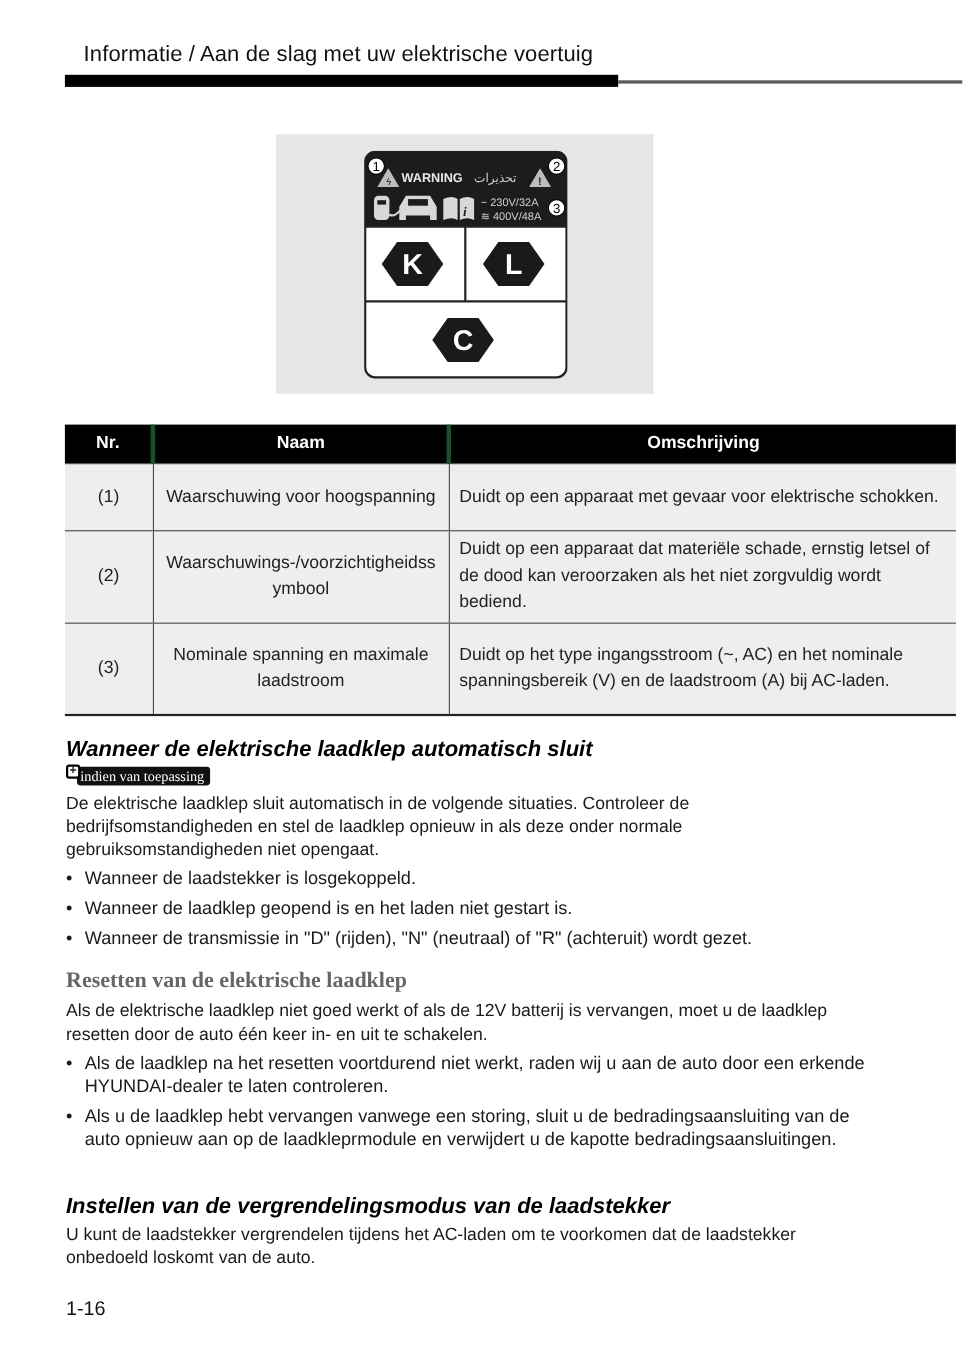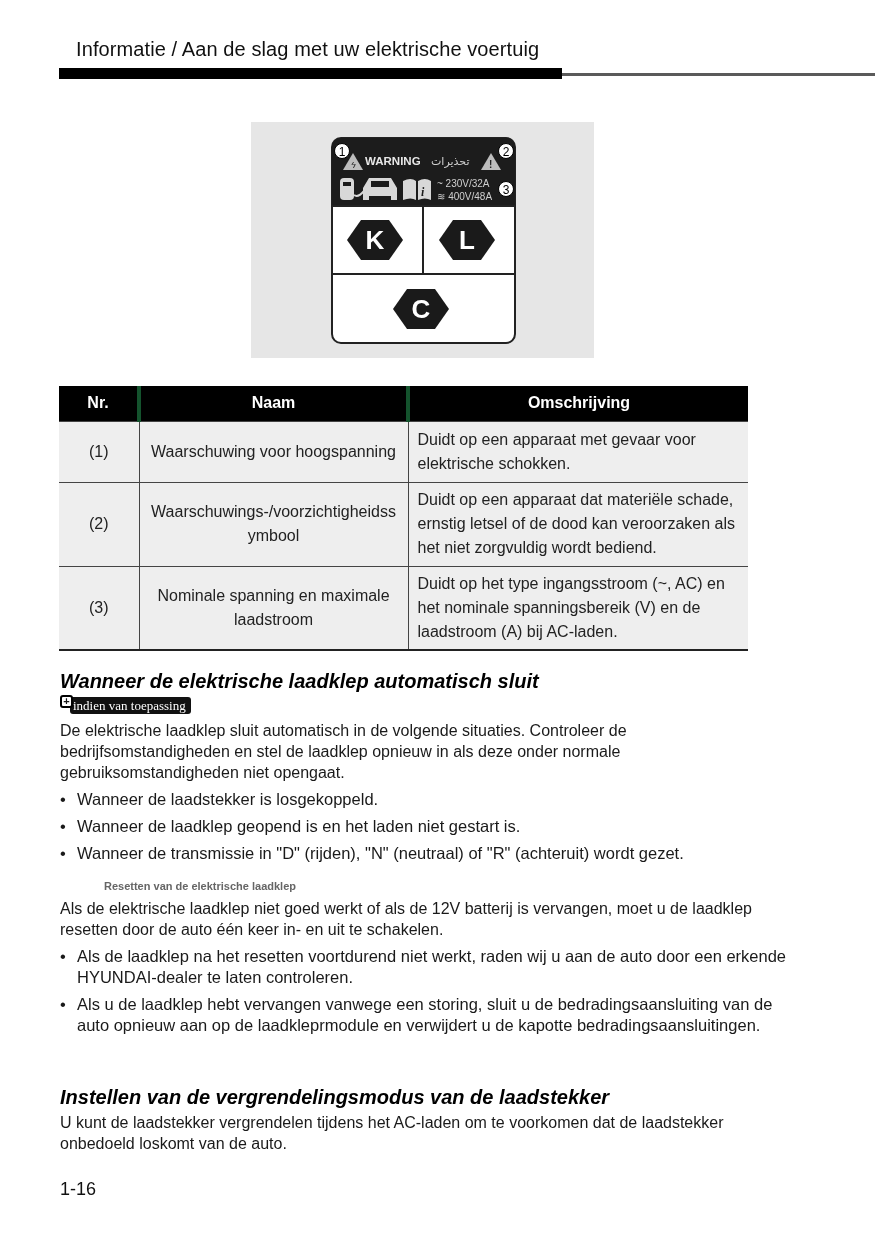--- a/index.html
+++ b/index.html
@@ -6,42 +6,42 @@
   html, body { width: 875px; height: 1241px; background: #ffffff; }
   body { position: relative; font-family: "Liberation Sans", "DejaVu Sans", sans-serif; color: #1a1a1a; overflow: hidden; }
 
   .header-title { position: absolute; left: 60px; top: 38px; font-size: 20px; color: #111; letter-spacing: 0.1px; margin-left: 16px; }
   .header-bar-thick { position: absolute; left: 59px; top: 68px; width: 503px; height: 11px; background: #000; }
   .header-bar-thin { position: absolute; left: 562px; top: 73px; width: 313px; height: 3px; background: #5a5a5a; }
 
   .figure { position: absolute; left: 251px; top: 122px; width: 343px; height: 236px; background: #e6e6e6; }
   .label-svg { position: absolute; left: 80px; top: 15px; }
 
-  table.spec { position: absolute; left: 59px; top: 386px; width: 689px; border-collapse: collapse; font-size: 16px; }
+  table.spec { position: absolute; left: 59px; top: 386px; width: 810px; border-collapse: collapse; font-size: 16px; }
   table.spec th { background: #000; color: #fff; font-weight: bold; height: 35px; text-align: center; border-left: 4px solid #14532d; font-size: 16px; }
   table.spec th:first-child { border-left: none; }
   table.spec td { background: #eeeeee; border-top: 1px solid #444; vertical-align: middle; line-height: 24px; color: #222; }
   table.spec tr:last-child td { border-bottom: 2px solid #222; }
   table.spec td.nr { width: 80px; text-align: center; border-right: 1.5px solid #444; }
   table.spec td.naam { width: 269px; text-align: center; border-right: 1.5px solid #444; padding: 0 10px; }
   table.spec td.oms { padding: 4px 8px 4px 9px; }
   tr.r1 td { height: 61px; }
   tr.r2 td { height: 84px; }
   tr.r3 td { height: 84px; }
 
   .section { position: absolute; left: 60px; width: 730px; }
   .h2 { font-size: 20px; font-weight: bold; font-style: italic; color: #000; }
   .badge { display: inline-flex; align-items: center; margin-top: 4px; }
   .badge-plus { width: 13px; height: 13px; border: 2px solid #000; border-radius: 3px; background: #fff; font-size: 11px; font-weight: bold; line-height: 8px; text-align: center; position: relative; top: -4px; z-index: 2; }
   .badge-text { background: #111; color: #fff; font-size: 13px; padding: 1px 5px 1px 3px; border-radius: 3px; margin-left: -3px; line-height: 15px; font-family: Liberation Serif, serif; }
   .p { font-size: 16px; line-height: 21px; color: #1a1a1a; }
   ul.bullets { list-style: none; }
   ul.bullets li { position: relative; padding-left: 17px; font-size: 16.5px; line-height: 21px; }
   ul.bullets li::before { content: "•"; position: absolute; left: 0; top: 0; }
-  .h3 { font-family: Liberation Sans, sans-serif; font-weight: bold; font-size: 11px; color: #666; margin-left: 44px; }
+  .h3 { font-family: Liberation Serif, serif; font-weight: bold; font-size: 20px; color: #666; }
   .page-num { position: absolute; left: 60px; top: 1179px; font-size: 18px; color: #111; }
 </style>
 </head>
 <body>
 
 <div>
   <div class="header-title">Informatie / Aan de slag met uw elektrische voertuig</div>
   <div class="header-bar-thick"></div>
   <div class="header-bar-thin"></div>
 </div>

